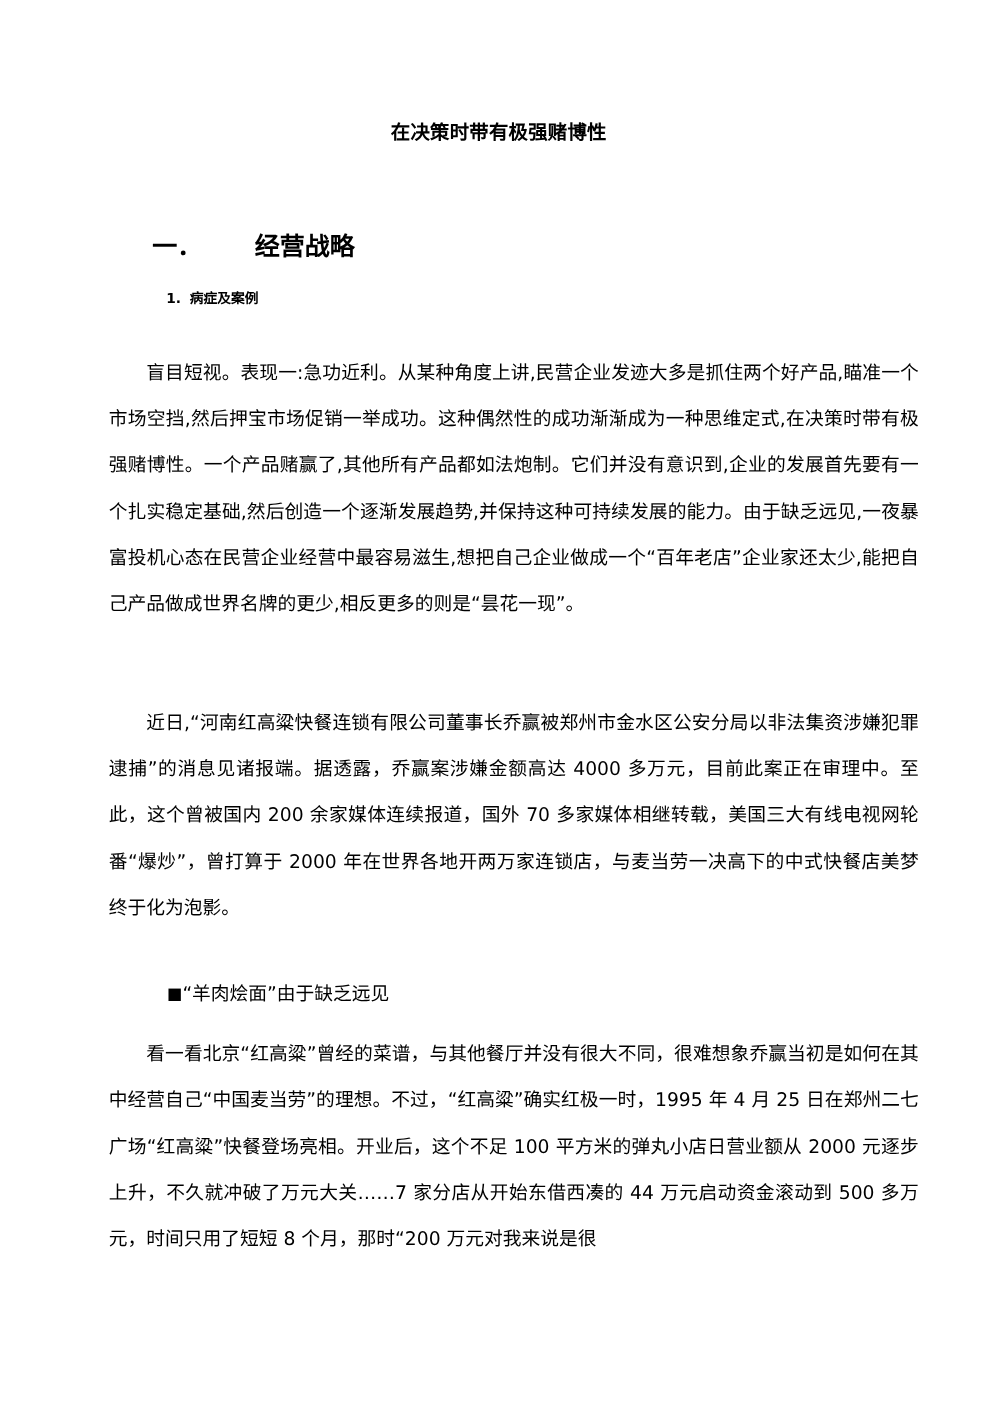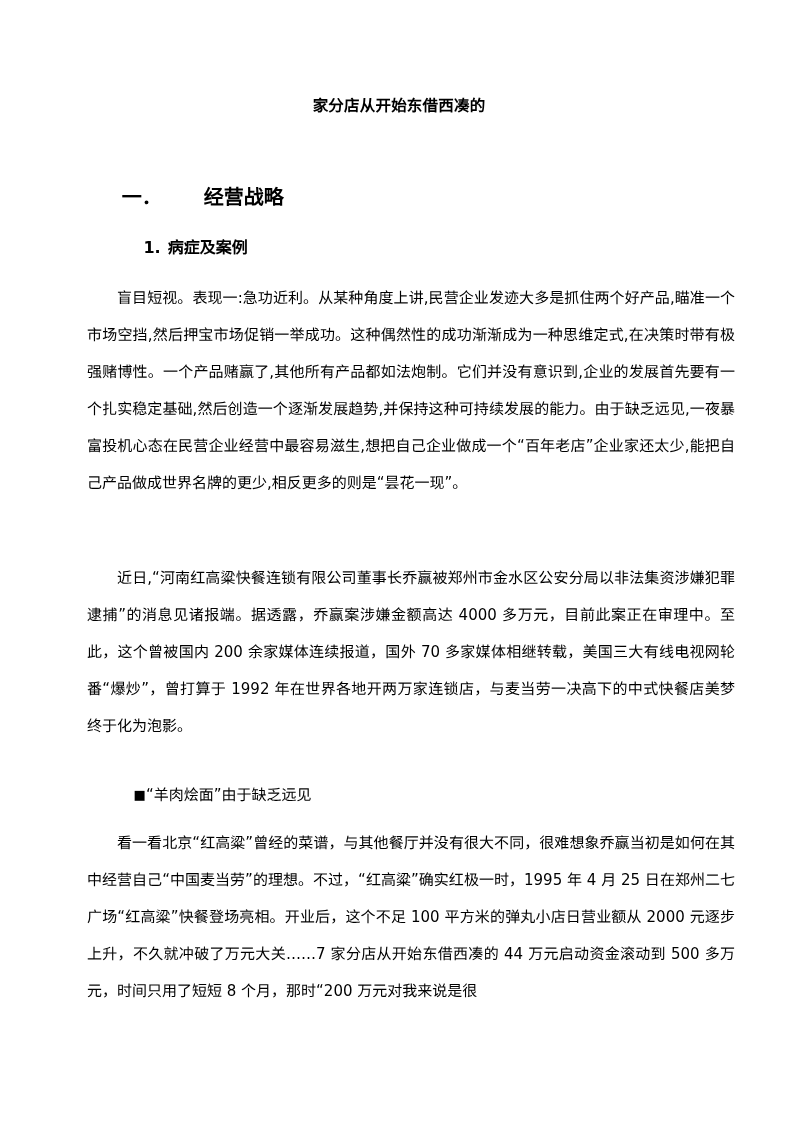--- a/index.html
+++ b/index.html
@@ -60,21 +60,21 @@
   }
   .h1-num { display: inline-block; }
   .h1-gap { display: inline-block; width: 42px; }
   .h1-text { display: inline-block; }
 
   
   .h2-line {
     position: absolute;
     top: 219px;
     left: 35px;
-    font-size: 16px;
+    font-size: 11px;
     font-weight: bold;
     line-height: 1.2;
     white-space: pre;
   }
   .h2-num { display: inline-block; }
   .h2-gap { display: inline-block; width: 7px; }
 
   
   .bullet-line {
     position: absolute;
@@ -111,33 +111,33 @@
   .para, .bullet-line, .h1-line, .h2-line, .doc-title {
     font-kerning: none;
   }
 </style>
 </head>
 <body>
 
 <div class="page">
   <div class="content">
 
-    <h1 class="doc-title">家分店从开始东借西凑的</h1>
+    <h1 class="doc-title">在决策时带有极强赌博性</h1>
 
     <div class="h1-line">
       <span class="h1-num">一．</span><span class="h1-gap"></span><span class="h1-text">经营战略</span>
     </div>
 
     <div class="h2-line">
       <span class="h2-num">1.</span><span class="h2-gap"></span><span>病症及案例</span>
     </div>
 
     <p class="para p1">盲目短视。表现一:急功近利。从某种角度上讲,民营企业发迹大多是抓住两个好产品,瞄准一个市场空挡,然后押宝市场促销一举成功。这种偶然性的成功渐渐成为一种思维定式,在决策时带有极强赌博性。一个产品赌赢了,其他所有产品都如法炮制。它们并没有意识到,企业的发展首先要有一个扎实稳定基础,然后创造一个逐渐发展趋势,并保持这种可持续发展的能力。由于缺乏远见,一夜暴富投机心态在民营企业经营中最容易滋生,想把自己企业做成一个“百年老店”企业家还太少,能把自己产品做成世界名牌的更少,相反更多的则是“昙花一现”。</p>
 
-    <p class="para p2">近日,“河南红高粱快餐连锁有限公司董事长乔赢被郑州市金水区公安分局以非法集资涉嫌犯罪逮捕”的消息见诸报端。据透露，乔赢案涉嫌金额高达 4000 多万元，目前此案正在审理中。至此，这个曾被国内 200 余家媒体连续报道，国外 70 多家媒体相继转载，美国三大有线电视网轮番“爆炒”，曾打算于 1992 年在世界各地开两万家连锁店，与麦当劳一决高下的中式快餐店美梦终于化为泡影。</p>
+    <p class="para p2">近日,“河南红高粱快餐连锁有限公司董事长乔赢被郑州市金水区公安分局以非法集资涉嫌犯罪逮捕”的消息见诸报端。据透露，乔赢案涉嫌金额高达 4000 多万元，目前此案正在审理中。至此，这个曾被国内 200 余家媒体连续报道，国外 70 多家媒体相继转载，美国三大有线电视网轮番“爆炒”，曾打算于 2000 年在世界各地开两万家连锁店，与麦当劳一决高下的中式快餐店美梦终于化为泡影。</p>
 
     <div class="bullet-line">
       <span class="bullet-mark">■</span><span>“羊肉烩面”由于缺乏远见</span>
     </div>
 
     <p class="para p3">看一看北京“红高粱”曾经的菜谱，与其他餐厅并没有很大不同，很难想象乔赢当初是如何在其中经营自己“中国麦当劳”的理想。不过，“红高粱”确实红极一时，1995 年 4 月 25 日在郑州二七广场“红高粱”快餐登场亮相。开业后，这个不足 100 平方米的弹丸小店日营业额从 2000 元逐步上升，不久就冲破了万元大关……7 家分店从开始东借西凑的 44 万元启动资金滚动到 500 多万元，时间只用了短短 8 个月，那时“200 万元对我来说是很</p>
 
   </div>
 </div>
 

